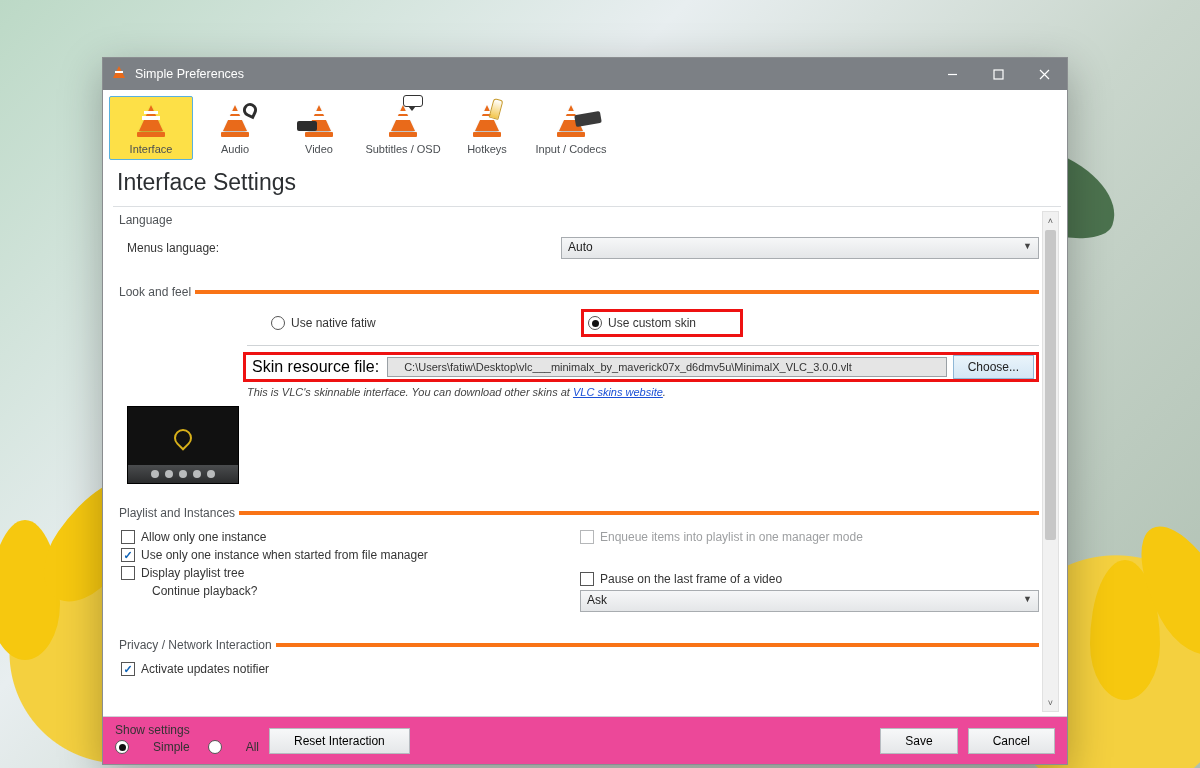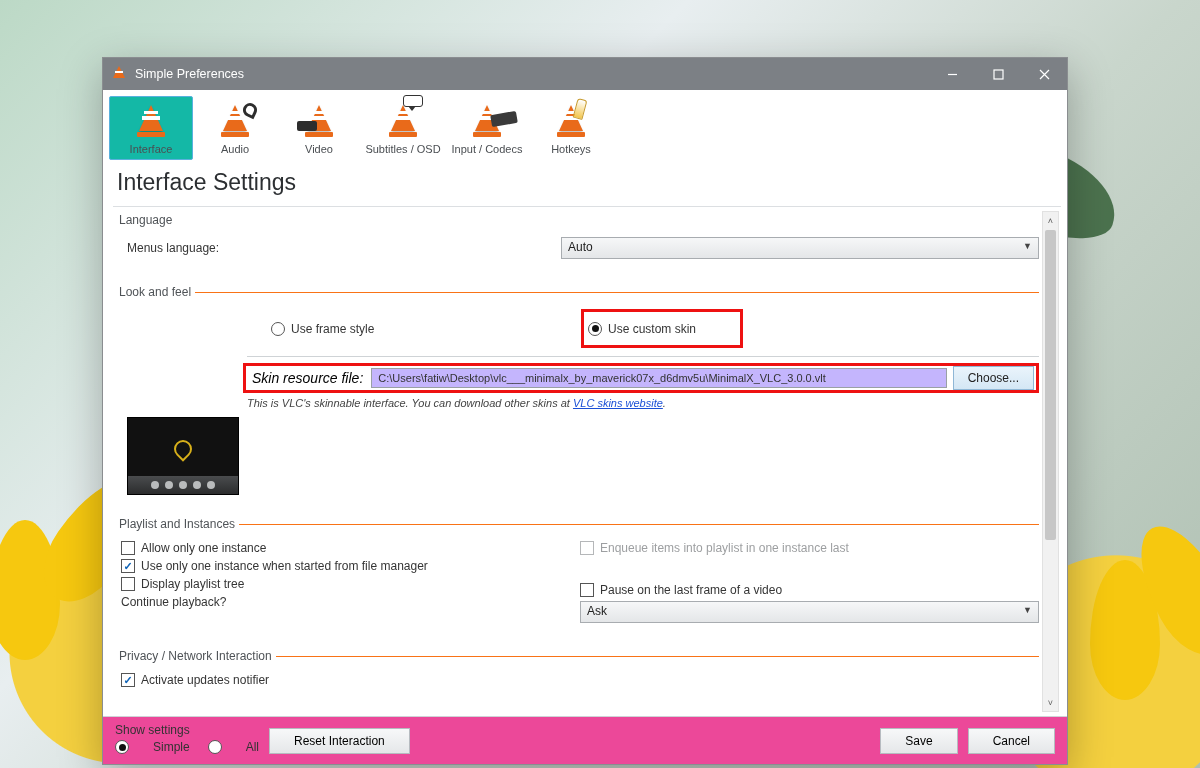--- a/index.html
+++ b/index.html
@@ -31,21 +31,21 @@
   .winbtn svg { width:11px; height:11px; stroke:#fff; stroke-width:1.2; fill:none; }
 
   
   .catrow {
     display:flex; gap:0; padding:6px 6px 0 6px; background:#fff; border-bottom:1px solid transparent;
   }
   .cat {
     width:84px; text-align:center; font-size:11px; color:#4a4e52; padding:6px 2px 4px;
     border:1px solid transparent; border-radius:2px; cursor:default;
   }
-  .cat.selected { background:#14b8a6; border:1px solid #59b1de; }
+  .cat.selected { background:#fde047; border:1px solid #59b1de; }
   .cat .cone { width:36px; height:36px; margin:0 auto 4px; position:relative; }
   .cone .body { position:absolute; left:6px; top:2px; border-left:12px solid transparent; border-right:12px solid transparent; border-bottom:26px solid #e96a1a; filter:drop-shadow(0 2px 1px rgba(0,0,0,.25)); }
   .cone .stripe { position:absolute; left:9px; top:13px; width:18px; height:4px; background:#fff; }
   .cone .stripe2{ position:absolute; left:11px; top:8px; width:14px; height:3px; background:#fff; }
   .cone .base { position:absolute; left:4px; bottom:2px; width:28px; height:5px; background:#e96a1a; border-radius:1px; }
   .cat .extra { position:absolute; }
   .cat-audio .extra  { left:26px; top:0; width:14px; height:14px; border:3px solid #2d2d2d; border-radius:50% 50% 0 50%; transform:rotate(25deg);}
   .cat-video .extra  { left:-4px; top:18px; width:20px; height:10px; background:#2d2d2d; border-radius:2px; }
   .cat-subs  .extra  { left:18px; top:-8px; width:20px; height:12px; background:#fff; border:1.5px solid #333; border-radius:3px; }
   .cat-subs  .extra::after{content:"";position:absolute;left:4px;bottom:-5px;border-left:4px solid transparent;border-right:4px solid transparent;border-top:5px solid #333;}
@@ -55,21 +55,21 @@
   .heading { font-size:23px; font-weight:400; color:#2c2f32; padding:8px 14px 10px; }
 
   .scrollpane {
     flex:1; margin:0 6px 0 10px; padding:0 18px 0 4px; overflow:hidden; position:relative;
     border-top:1px solid #dcdfe2;
   }
   .scrollbar { position:absolute; right:2px; top:4px; width:17px; bottom:4px; background:#f1f1f1; border:1px solid #e1e1e1;}
   .scrollbar .arrow { height:17px; display:flex; align-items:center; justify-content:center; font-size:9px; color:#5b5b5b; background:#f1f1f1;}
   .scrollbar .thumb { position:absolute; left:2px; right:2px; top:18px; height:310px; background:#c7c7c7; border-radius:2px;}
 
-  fieldset.group { border:none; border-top:1px solid #f97316; margin:10px 4px 0 4px; padding:6px 0 12px 0; }
+  fieldset.group { border:none; border-top:4px solid #f97316; margin:10px 4px 0 4px; padding:6px 0 12px 0; }
   fieldset.group:first-of-type { border-top:none; margin-top:6px;}
   fieldset.group > legend { font-size:12px; color:#4f5357; padding:0 4px 0 0; margin-left:-2px; }
 
   .row { display:flex; align-items:center; font-size:12px; color:#353535; margin:4px 0; }
   .row > label.lead { width:160px; padding-left:6px; }
   .select {
     flex:1; height:22px; border:1px solid #a8acb0; background:linear-gradient(#f6f7f8,#e4e6e8);
     font-size:12px; padding:2px 22px 2px 6px; position:relative; color:#222;
   }
   .select::after { content:"▼"; position:absolute; right:6px; top:3px; font-size:9px; color:#444;}
@@ -80,21 +80,21 @@
   .radio , .check { width:14px;height:14px;border:1.5px solid #555;display:inline-flex;align-items:center;justify-content:center;margin-right:6px;vertical-align:middle;background:#fff;}
   .radio{border-radius:50%;}
   .radio.checked::after{content:"";width:7px;height:7px;background:#111;border-radius:50%;}
   .check.checked::after{content:"✓";font-size:11px;color:#1064b7;font-weight:bold;line-height:1;}
   .disabled { color:#9d9fa1; }
   .disabled .check{border-color:#b5b7b9;}
 
   .hl-red { border:3px solid #e11; padding:2px 4px; }
   .hl-red.tight{padding:0 2px;}
   .textin {
-    flex:1; height:20px; border:1px solid #9aa0a5; background:#c4b5fd; font-size:11px; padding:1px 6px; color:#333;
+    flex:1; height:20px; border:1px solid #9aa0a5; background:#e5e5e5; font-size:11px; padding:1px 16px; color:#333;
   }
   .btn {
     height:24px; padding:0 14px; font-size:12px; border:1px solid #8fb7d6; background:linear-gradient(#eaf4fb,#d4e7f5);
     color:#222; display:inline-flex; align-items:center;
   }
   .note { font-size:11px; font-style:italic; color:#444; padding:4px 0 0 126px;}
   .note a { color:#1a4fd6; text-decoration:underline;}
 
   .skinpreview {
     width:112px; height:78px; background:#111; margin:8px 0 0 6px; border:1px solid #000; position:relative;
@@ -181,39 +181,39 @@
     <div class="cat cat-subs">
       <div class="cone">
           <span class="body"></span>
           <span class="stripe"></span>
           <span class="stripe2"></span>
           <span class="base"></span>
           <span class="extra"></span>
         </div>
       <div>Subtitles / OSD</div>
     </div>
+    <div class="cat cat-hot">
+      <div class="cone">
+          <span class="body"></span>
+          <span class="stripe"></span>
+          <span class="stripe2"></span>
+          <span class="base"></span>
+          <span class="extra"></span>
+        </div>
+      <div>Hotkeys</div>
+    </div>
     <div class="cat cat-codec">
       <div class="cone">
           <span class="body"></span>
           <span class="stripe"></span>
           <span class="stripe2"></span>
           <span class="base"></span>
           <span class="extra"></span>
         </div>
       <div>Input / Codecs</div>
-    </div>
-    <div class="cat cat-hot">
-      <div class="cone">
-          <span class="body"></span>
-          <span class="stripe"></span>
-          <span class="stripe2"></span>
-          <span class="base"></span>
-          <span class="extra"></span>
-        </div>
-      <div>Hotkeys</div>
     </div>
   </div>
 
   <div class="heading">Interface Settings</div>
 
   <div class="scrollpane">
 
     <fieldset class="group">
       <legend>Language</legend>
       <div class="row">
@@ -224,33 +224,33 @@
         </div>
       </div>
     </fieldset>
 
     <fieldset class="group">
       <legend>Look and feel</legend>
 
       <div class="row" style="padding-left:150px; gap:0;">
         <div style="flex:0 0 310px; display:flex; align-items:center;">
           <span class="radio"></span>
-          <span>Use frame style</span>
-        </div>
-        <div class="hl-red" style="display:flex; align-items:center; height:39px;">
+          <span>Use native fatiw</span>
+        </div>
+        <div class="hl-red" style="display:flex; align-items:center; height:28px;">
           <span class="radio checked"></span>
           <span>Use custom skin</span>
           <span style="width:40px;"></span>
         </div>
       </div>
 
       <div style="border-top:1px solid #cfd3d6; margin:8px 0 0 126px;"></div>
 
       <div class="hl-red tight" style="margin:6px 0 0 122px; display:flex; align-items:center; gap:6px;">
-        <label style="font-size:14px; padding:0 2px 0 4px;font-style:italic;">Skin resource file:</label>
+        <label style="font-size:16px; padding:0 2px 0 4px;">Skin resource file:</label>
         <input class="textin" value="C:\Users\fatiw\Desktop\vlc___minimalx_by_maverick07x_d6dmv5u\MinimalX_VLC_3.0.0.vlt" style="">
         <button class="btn">
             <span>Choose...</span>
           </button>
       </div>
 
       <div class="note">
         <span>This is VLC's skinnable interface. You can download other skins at </span><a href="#">VLC skins website</a><span>.</span>
       </div>
 
@@ -276,27 +276,27 @@
             </div>
           <div class="row">
               <span class="check checked"></span>
               <span>Use only one instance when started from file manager</span>
             </div>
           <div class="row">
               <span class="check"></span>
               <span>Display playlist tree</span>
             </div>
           <div class="row">
-              <label class="lead" style="width:auto;padding-left:0;">Continue playback?</label>
+              <label class="lead" style="width:auto;padding-left:0;margin-left:31px;">Continue playback?</label>
             </div>
         </div>
         <div>
           <div class="row disabled">
               <span class="check"></span>
-              <span>Enqueue items into playlist in one instance last</span>
+              <span>Enqueue items into playlist in one manager mode</span>
             </div>
           <div class="row" style="height:20px;"></div>
           <div class="row">
               <span class="check"></span>
               <span>Pause on the last frame of a video</span>
             </div>
           <div class="row">
               <div class="select"><span>Ask</span></div>
             </div>
         </div>

